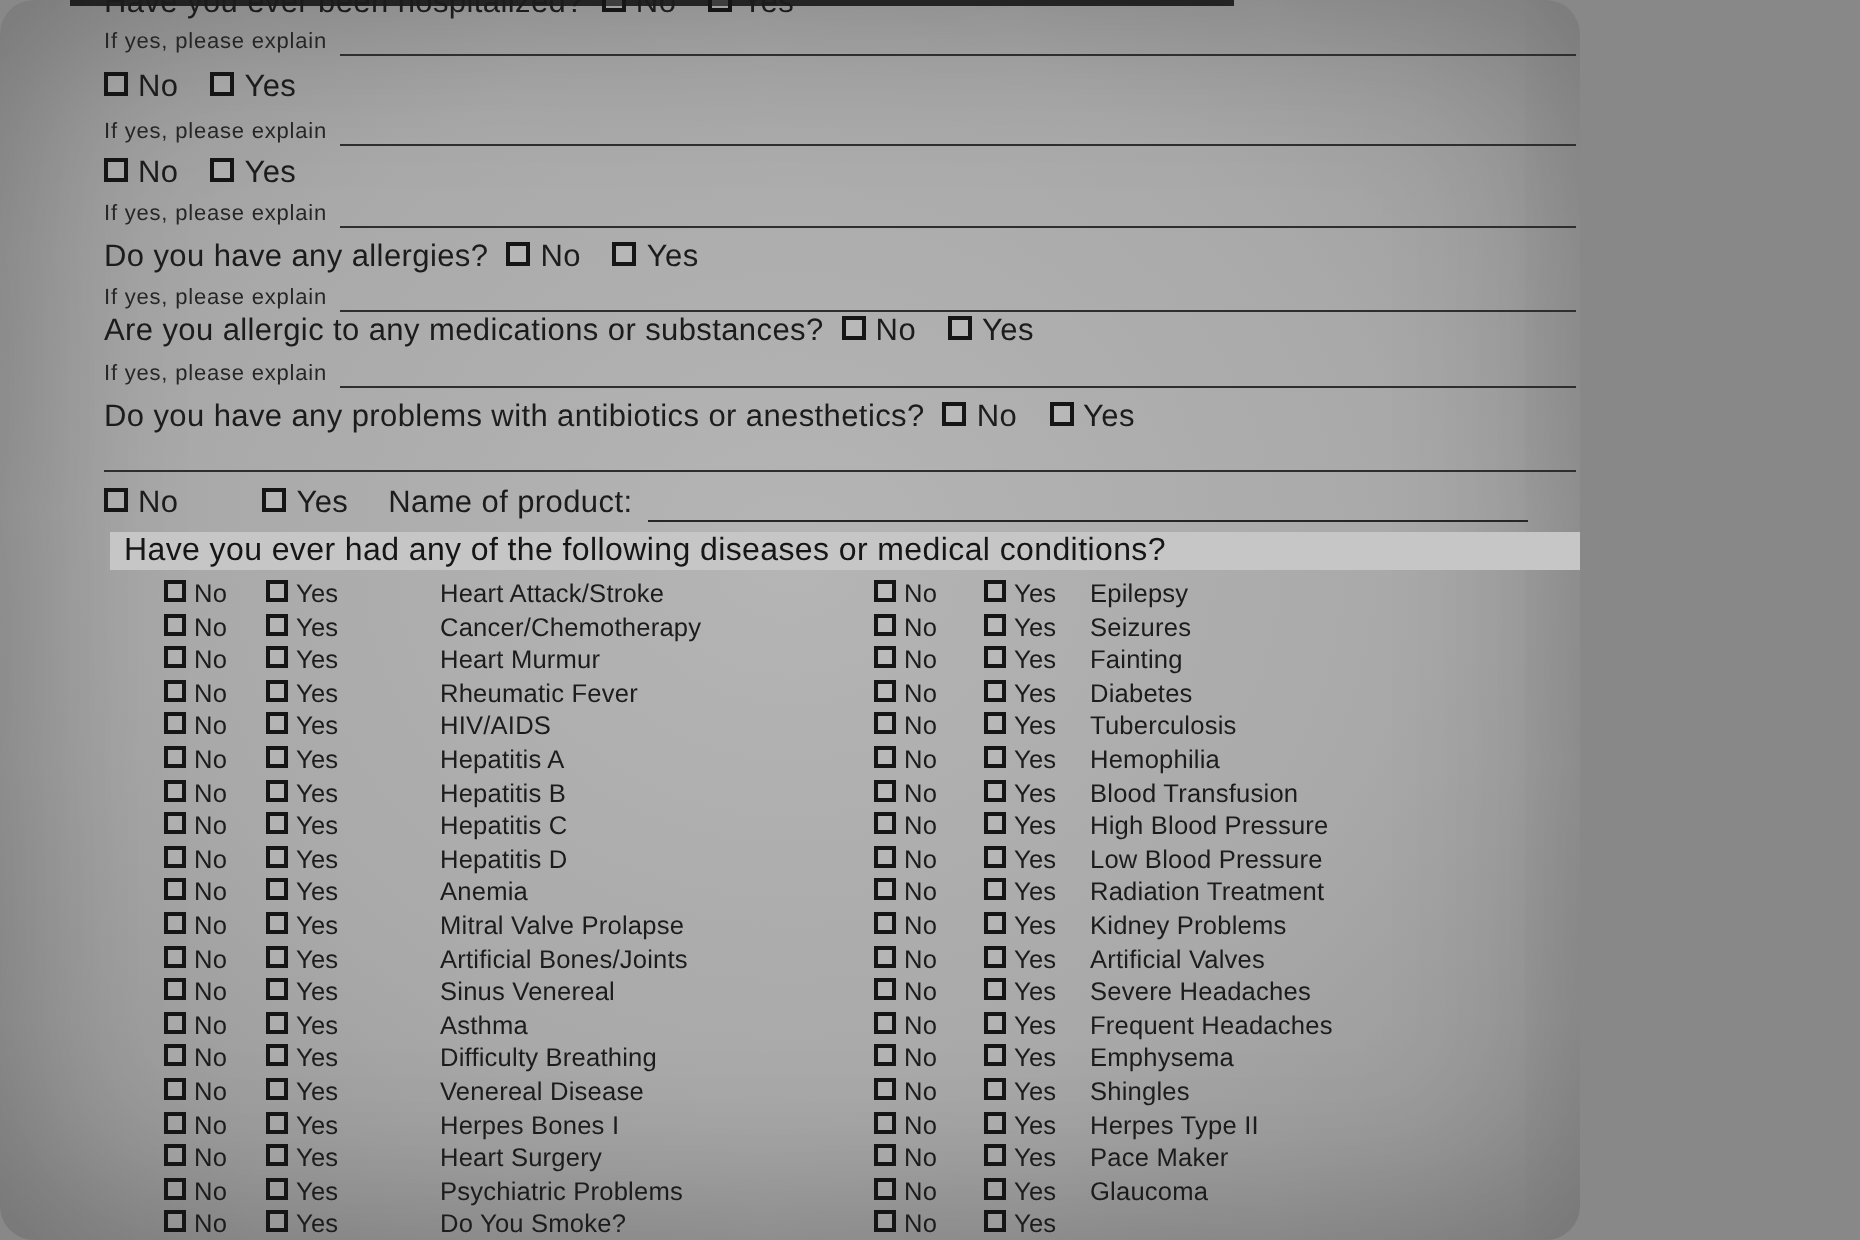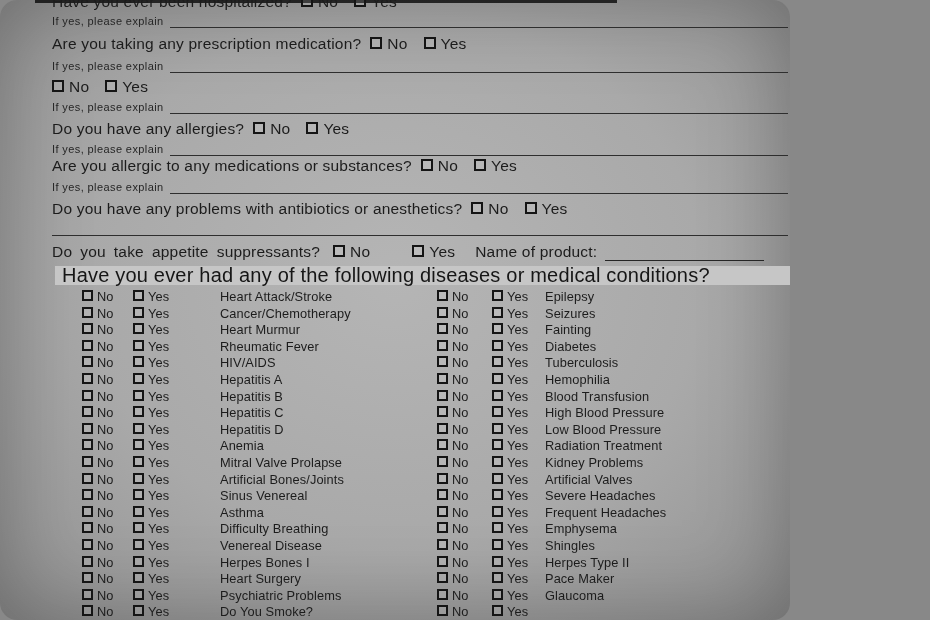--- a/index.html
+++ b/index.html
@@ -28,21 +28,21 @@
 
   
   .explain-row{position:absolute;left:52px;right:2px;display:flex;align-items:baseline;
                font-size:11px;letter-spacing:.4px;color:#262626;}
   .explain-label{margin-right:6px;white-space:nowrap;}
   .explain-row .blank-line{border-bottom:1px solid #2e2e2e;}
 
   
   .cond-header{position:absolute;left:55px;top:266px;width:826px;height:19px;
                background:#c6c6c6;display:flex;align-items:center;padding-left:7px;
-               box-sizing:border-box;font-size:20px;letter-spacing:.2px;color:#161616;}
+               box-sizing:border-box;font-size:16px;letter-spacing:.2px;color:#161616;}
   .cond-col{position:absolute;top:289px;font-size:12.8px;letter-spacing:.1px;}
   #cond-left{left:82px;width:352px;}
   #cond-right{left:437px;width:448px;}
   .c-row{display:flex;align-items:baseline;height:16.6px;white-space:nowrap;}
   .cb-cell{display:inline-flex;align-items:baseline;cursor:pointer;}
   .c-row .cb{width:7px;height:7px;border-width:2px;margin-right:4px;}
   #cond-left .cell-no{width:51px;} #cond-left .cell-yes{width:87px;}
   #cond-right .cell-no{width:55px;} #cond-right .cell-yes{width:53px;}
 </style>
 </head>
@@ -60,21 +60,20 @@
         <span class="cb-group yes">
           <span class="cb"></span>
           <span class="cb-label">Yes</span>
         </span>
       </div>
       <div class="explain-row" style="top: 15px;">
         <span class="explain-label">If yes, please explain</span>
         <span class="blank-line"></span>
       </div>
       <div class="q-row" style="top: 35px;">
-        <span class="q-text">Are you taking any prescription medication?</span>
         <span class="cb-group no">
           <span class="cb"></span>
           <span class="cb-label">No</span>
         </span>
         <span class="cb-group yes">
           <span class="cb"></span>
           <span class="cb-label">Yes</span>
         </span>
       </div>
       <div class="explain-row" style="top: 60px;">
@@ -133,21 +132,20 @@
         </span>
         <span class="cb-group yes">
           <span class="cb"></span>
           <span class="cb-label">Yes</span>
         </span>
       </div>
       <div class="explain-row" style="top: 223px;">
         <span class="blank-line"></span>
       </div>
       <div class="q-row spread" style="top: 243px;">
-        <span class="q-text">Do you take appetite suppressants?</span>
         <span class="cb-group no">
           <span class="cb"></span>
           <span class="cb-label">No</span>
         </span>
         <span class="cb-group yes">
           <span class="cb"></span>
           <span class="cb-label">Yes</span>
         </span>
         <span class="q-suffix">Name of product:</span>
         <span class="blank-line product-line"></span>

